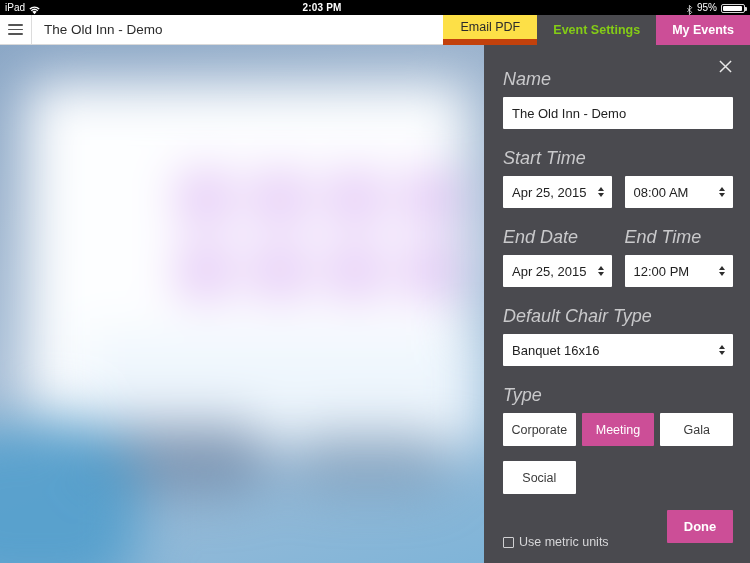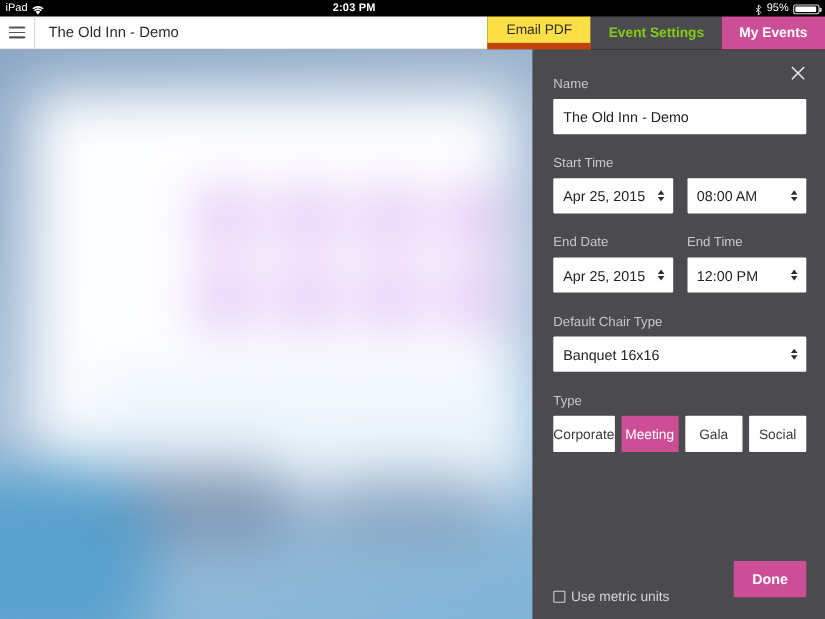--- a/index.html
+++ b/index.html
@@ -84,41 +84,41 @@
   #panel {
     position:absolute; top:45px; left:484px; width:266px; height:518px;
     background:#4a4a4f;
   }
   #close-btn {
     position:absolute; right:12px; top:8px; width:26px; height:26px;
     display:flex; align-items:center; justify-content:center;
     color:#e8e8e8; font-size:19px; line-height:1;
   }
   .fld-label {
-    color:#c9c9cb; font-size:12px; margin:0 0 7px 19px;
+    color:#c9c9cb; font-size:18px; margin:0 0 7px 19px;font-style:italic;
   }
   .row { display:flex; margin-left:19px; margin-right:17px; gap:13px; }
   .input-box {
     background:#fff; height:32px; border-radius:1px;
     display:flex; align-items:center; padding:0 9px;
     font-size:13px; color:#222; position:relative;
   }
   .input-box.full { margin:0 17px 0 19px; }
   .col { flex:1; }
   .stepper {
     position:absolute; right:8px; top:50%; transform:translateY(-50%);
     display:flex; flex-direction:column; align-items:center; gap:2px;
   }
   .stepper i { display:block; width:0; height:0; border-left:3px solid transparent; border-right:3px solid transparent; }
   .stepper i.up { border-bottom:4px solid #2e2e2e; }
   .stepper i.dn { border-top:4px solid #2e2e2e; }
 
   .sec { margin-top:19px; }
   .type-grid {
-    display:grid; grid-template-columns:1fr 1fr 1fr 1fr; gap:4px 6px;
+    display:grid; grid-template-columns:1fr 1fr 1fr; gap:15px 6px;
     margin:0 17px 0 19px;
   }
   .type-btn {
     height:33px; display:flex; align-items:center; justify-content:center;
     background:#fff; color:#3b3b3b; font-size:12.5px; border-radius:1px;
   }
   .type-btn.selected { background:#cc4e97; color:#fff; }
   #metric-row {
     position:absolute; left:19px; bottom:14px;
     display:flex; align-items:center; gap:5px;

